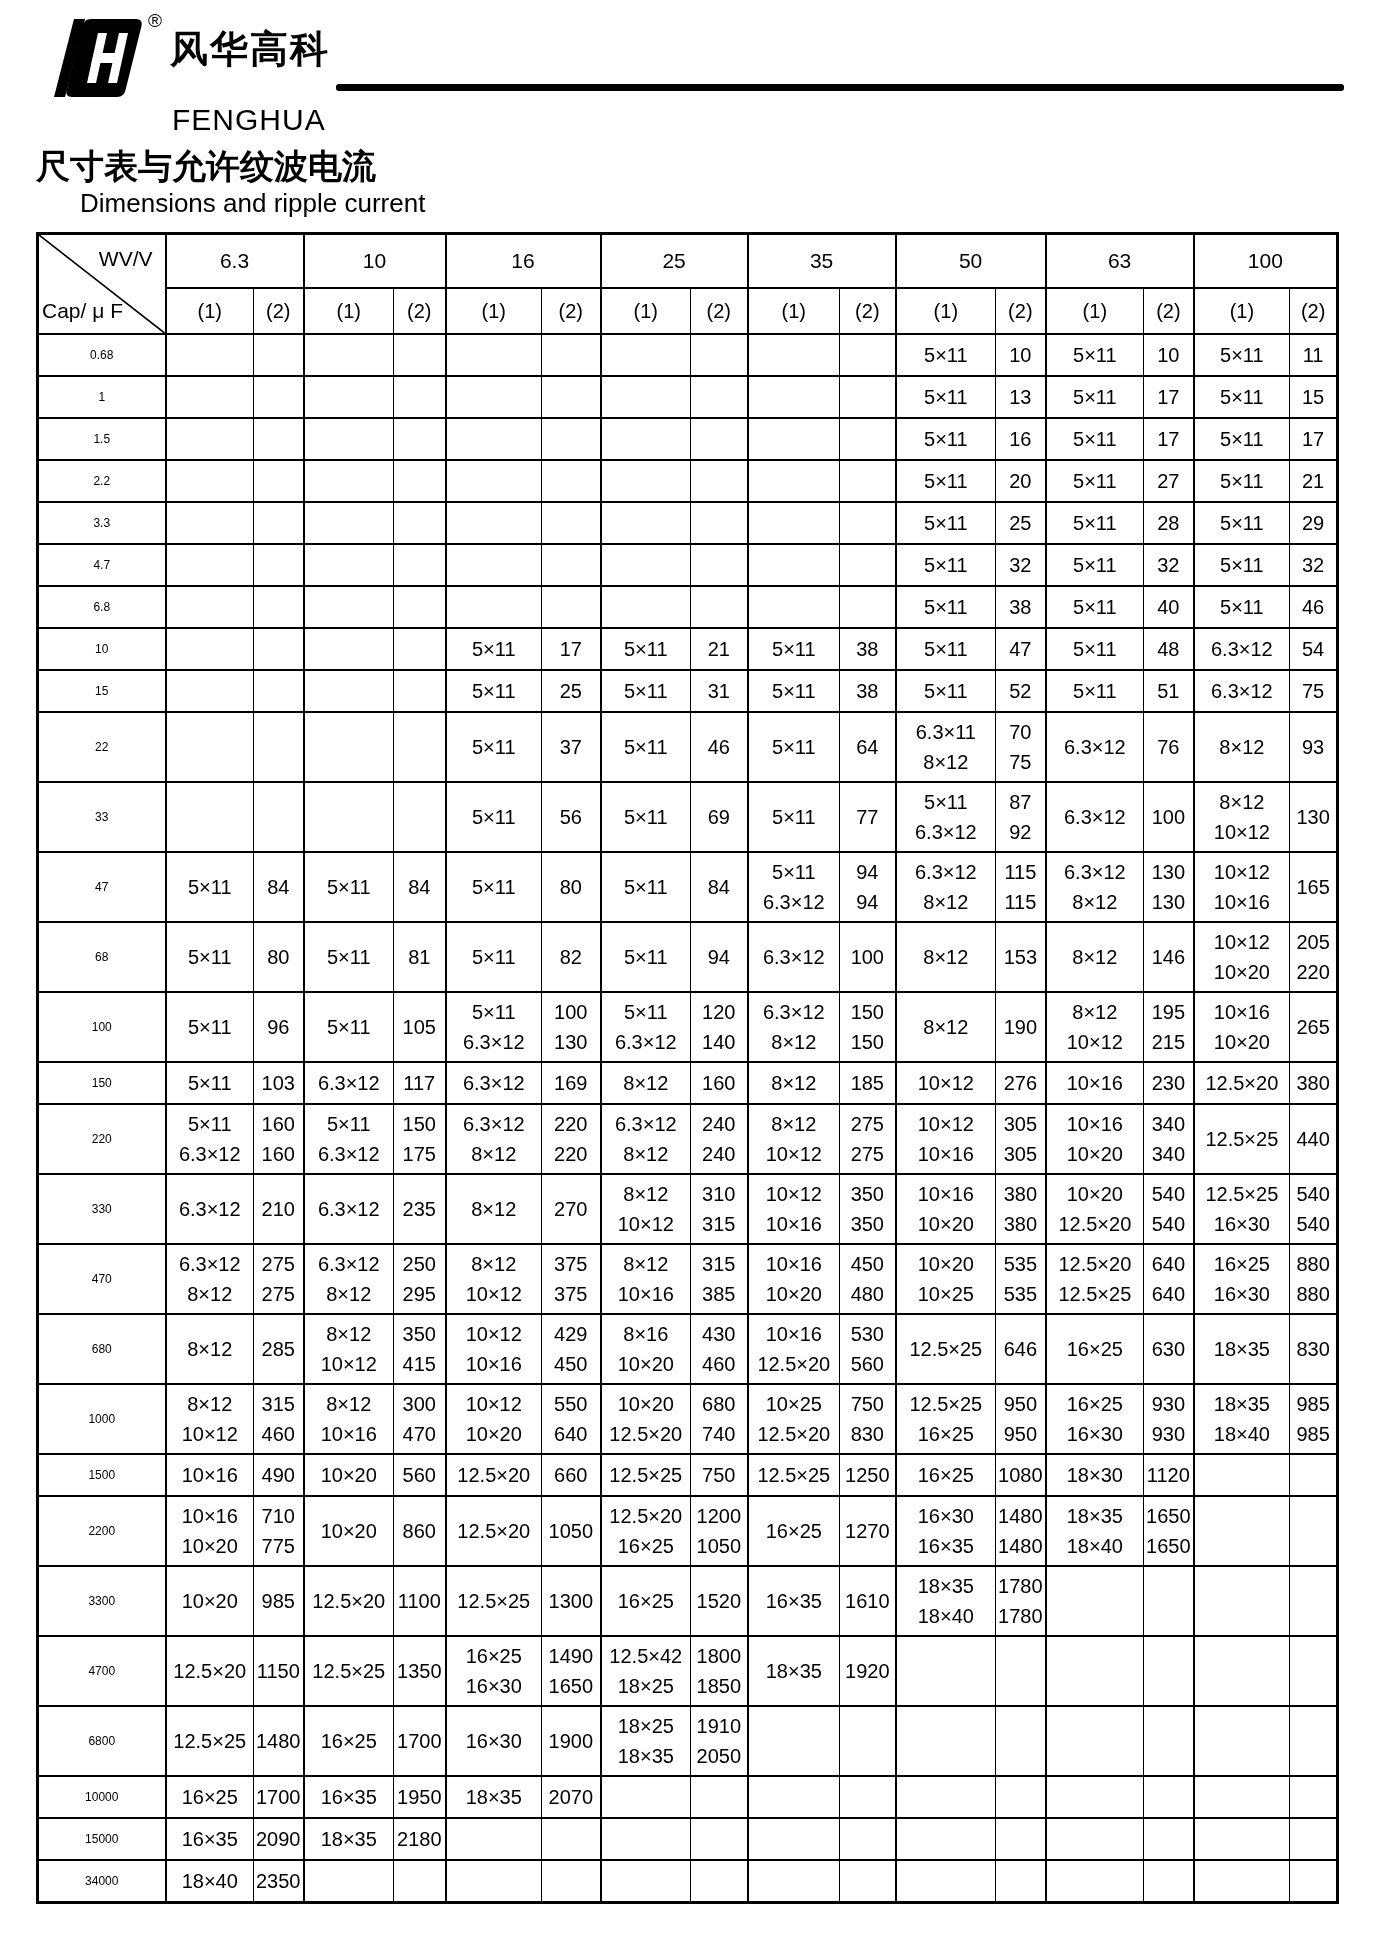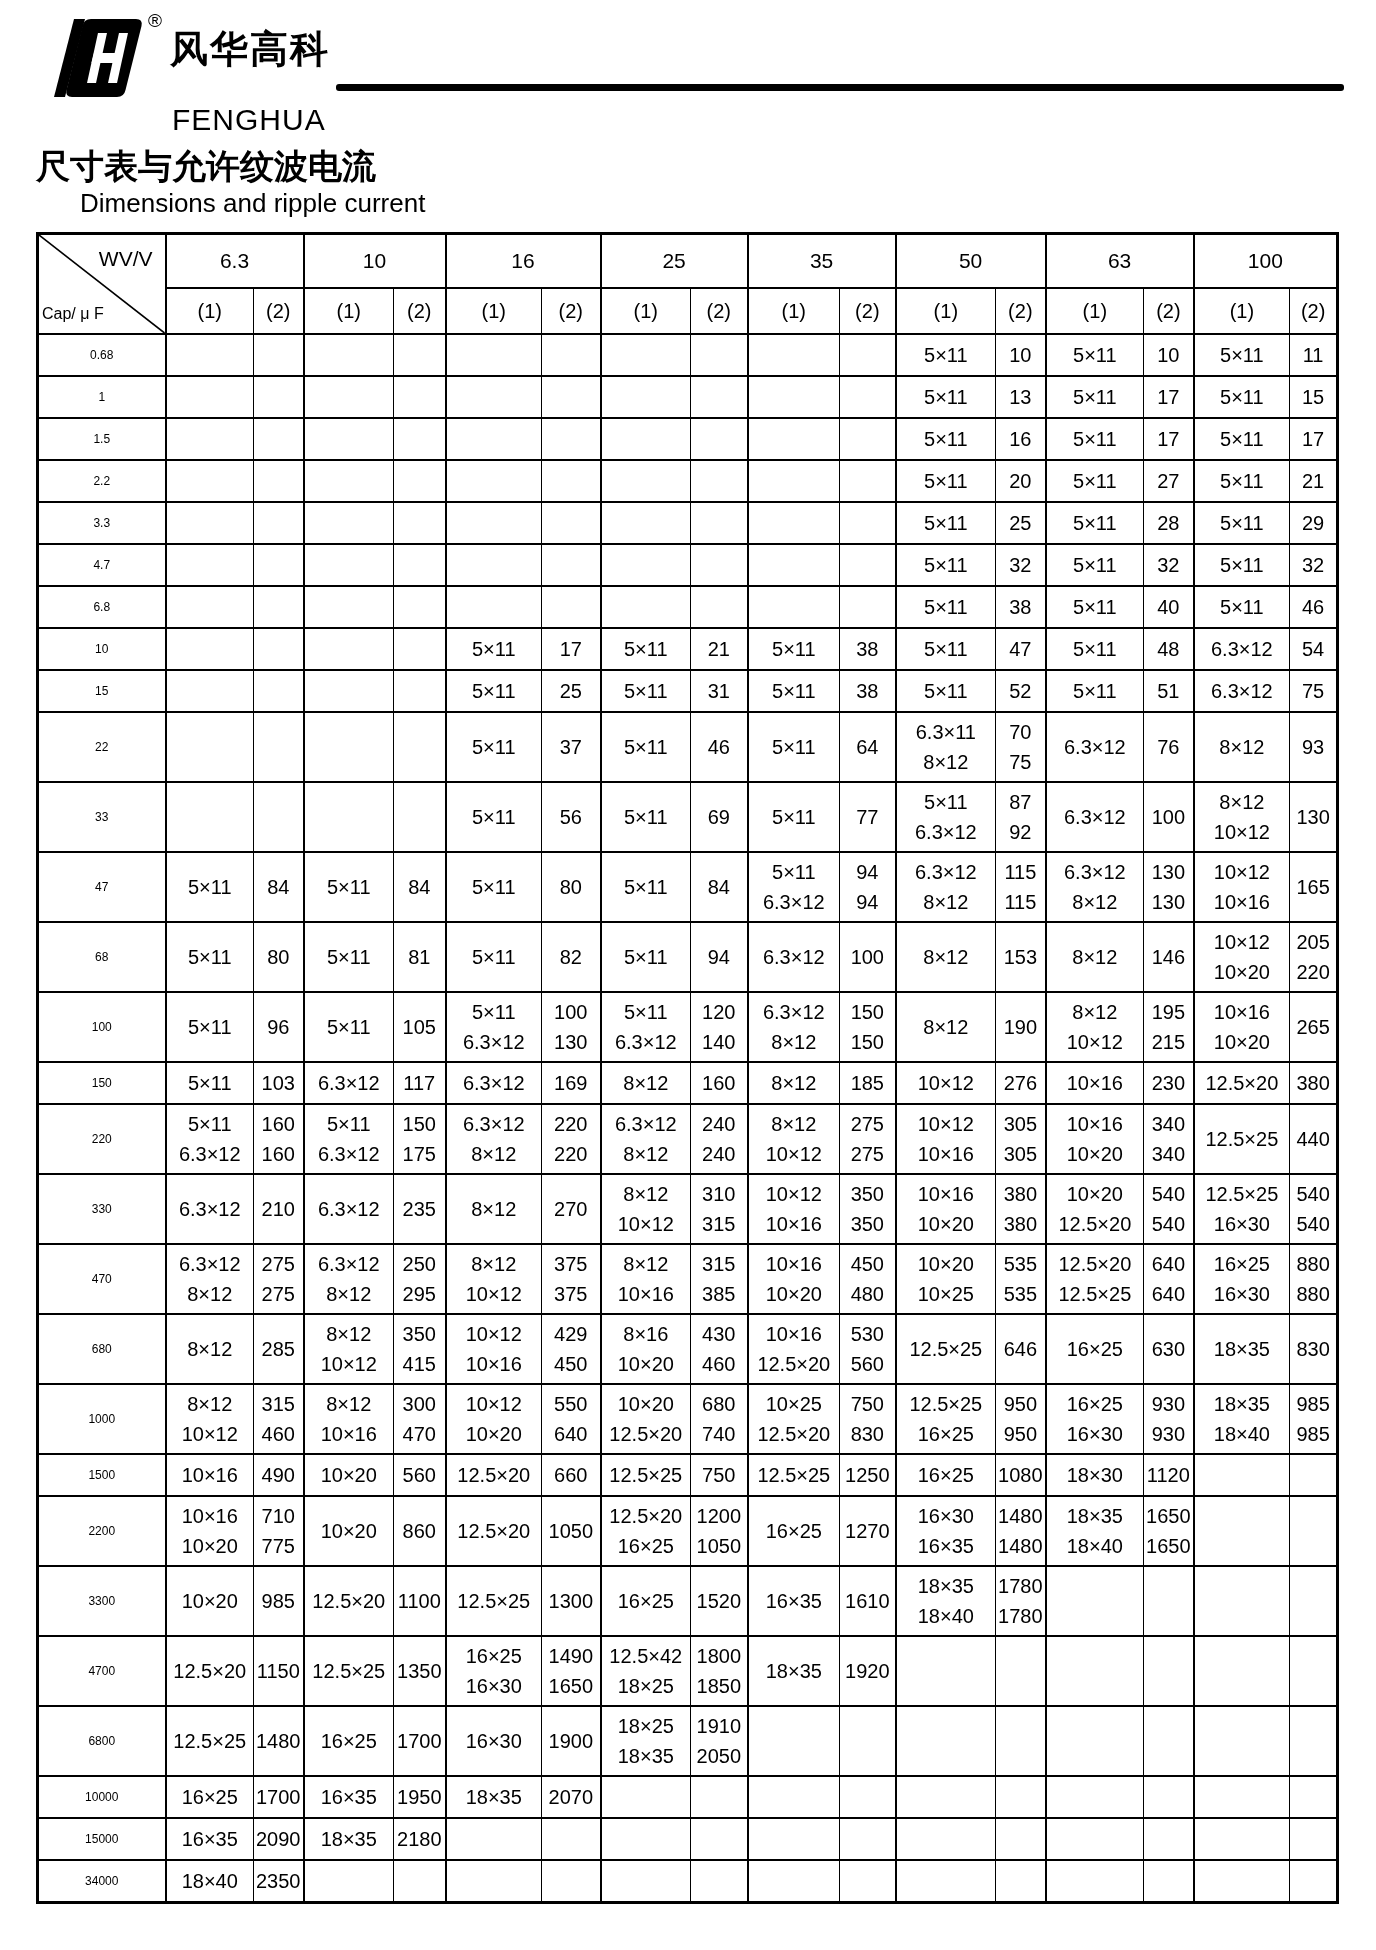--- a/index.html
+++ b/index.html
@@ -27,21 +27,21 @@
   .dim thead tr.vrow th{height:44px;font-size:21px;margin-left:24px;}
   .dim thead tr.srow th{height:36px;font-size:20px;}
   .dim td{height:32px;}
   .dim td div{line-height:30px;height:30px;white-space:nowrap;}
   .dim td.cap{font-size:12px;}
 
   
   th.corner{position:relative;padding:0;}
   th.corner svg.diag{position:absolute;left:0;top:0;width:100%;height:100%;}
   .c-tr{position:absolute;top:12px;right:12px;font-size:21px;}
-  .c-bl{position:absolute;bottom:10px;left:3px;font-size:16px;}
+  .c-bl{position:absolute;bottom:10px;left:3px;font-size:21px;}
 </style>
 </head>
 <body>
 
 <div class="page">
 
   <div class="logo-wrap">
     <svg width="92" height="84" viewBox="0 0 92 84">
       <path d="M22 3 L33 3 L13 81 L2 81 Z" fill="#000"></path>
       <path d="M39 3 L84 3 Q91 3 89.5 10 L73.5 74 Q72 81 65 81 L20 81 Q13 81 14.5 74 L30.5 10 Q32 3 39 3 Z" fill="#000"></path>

